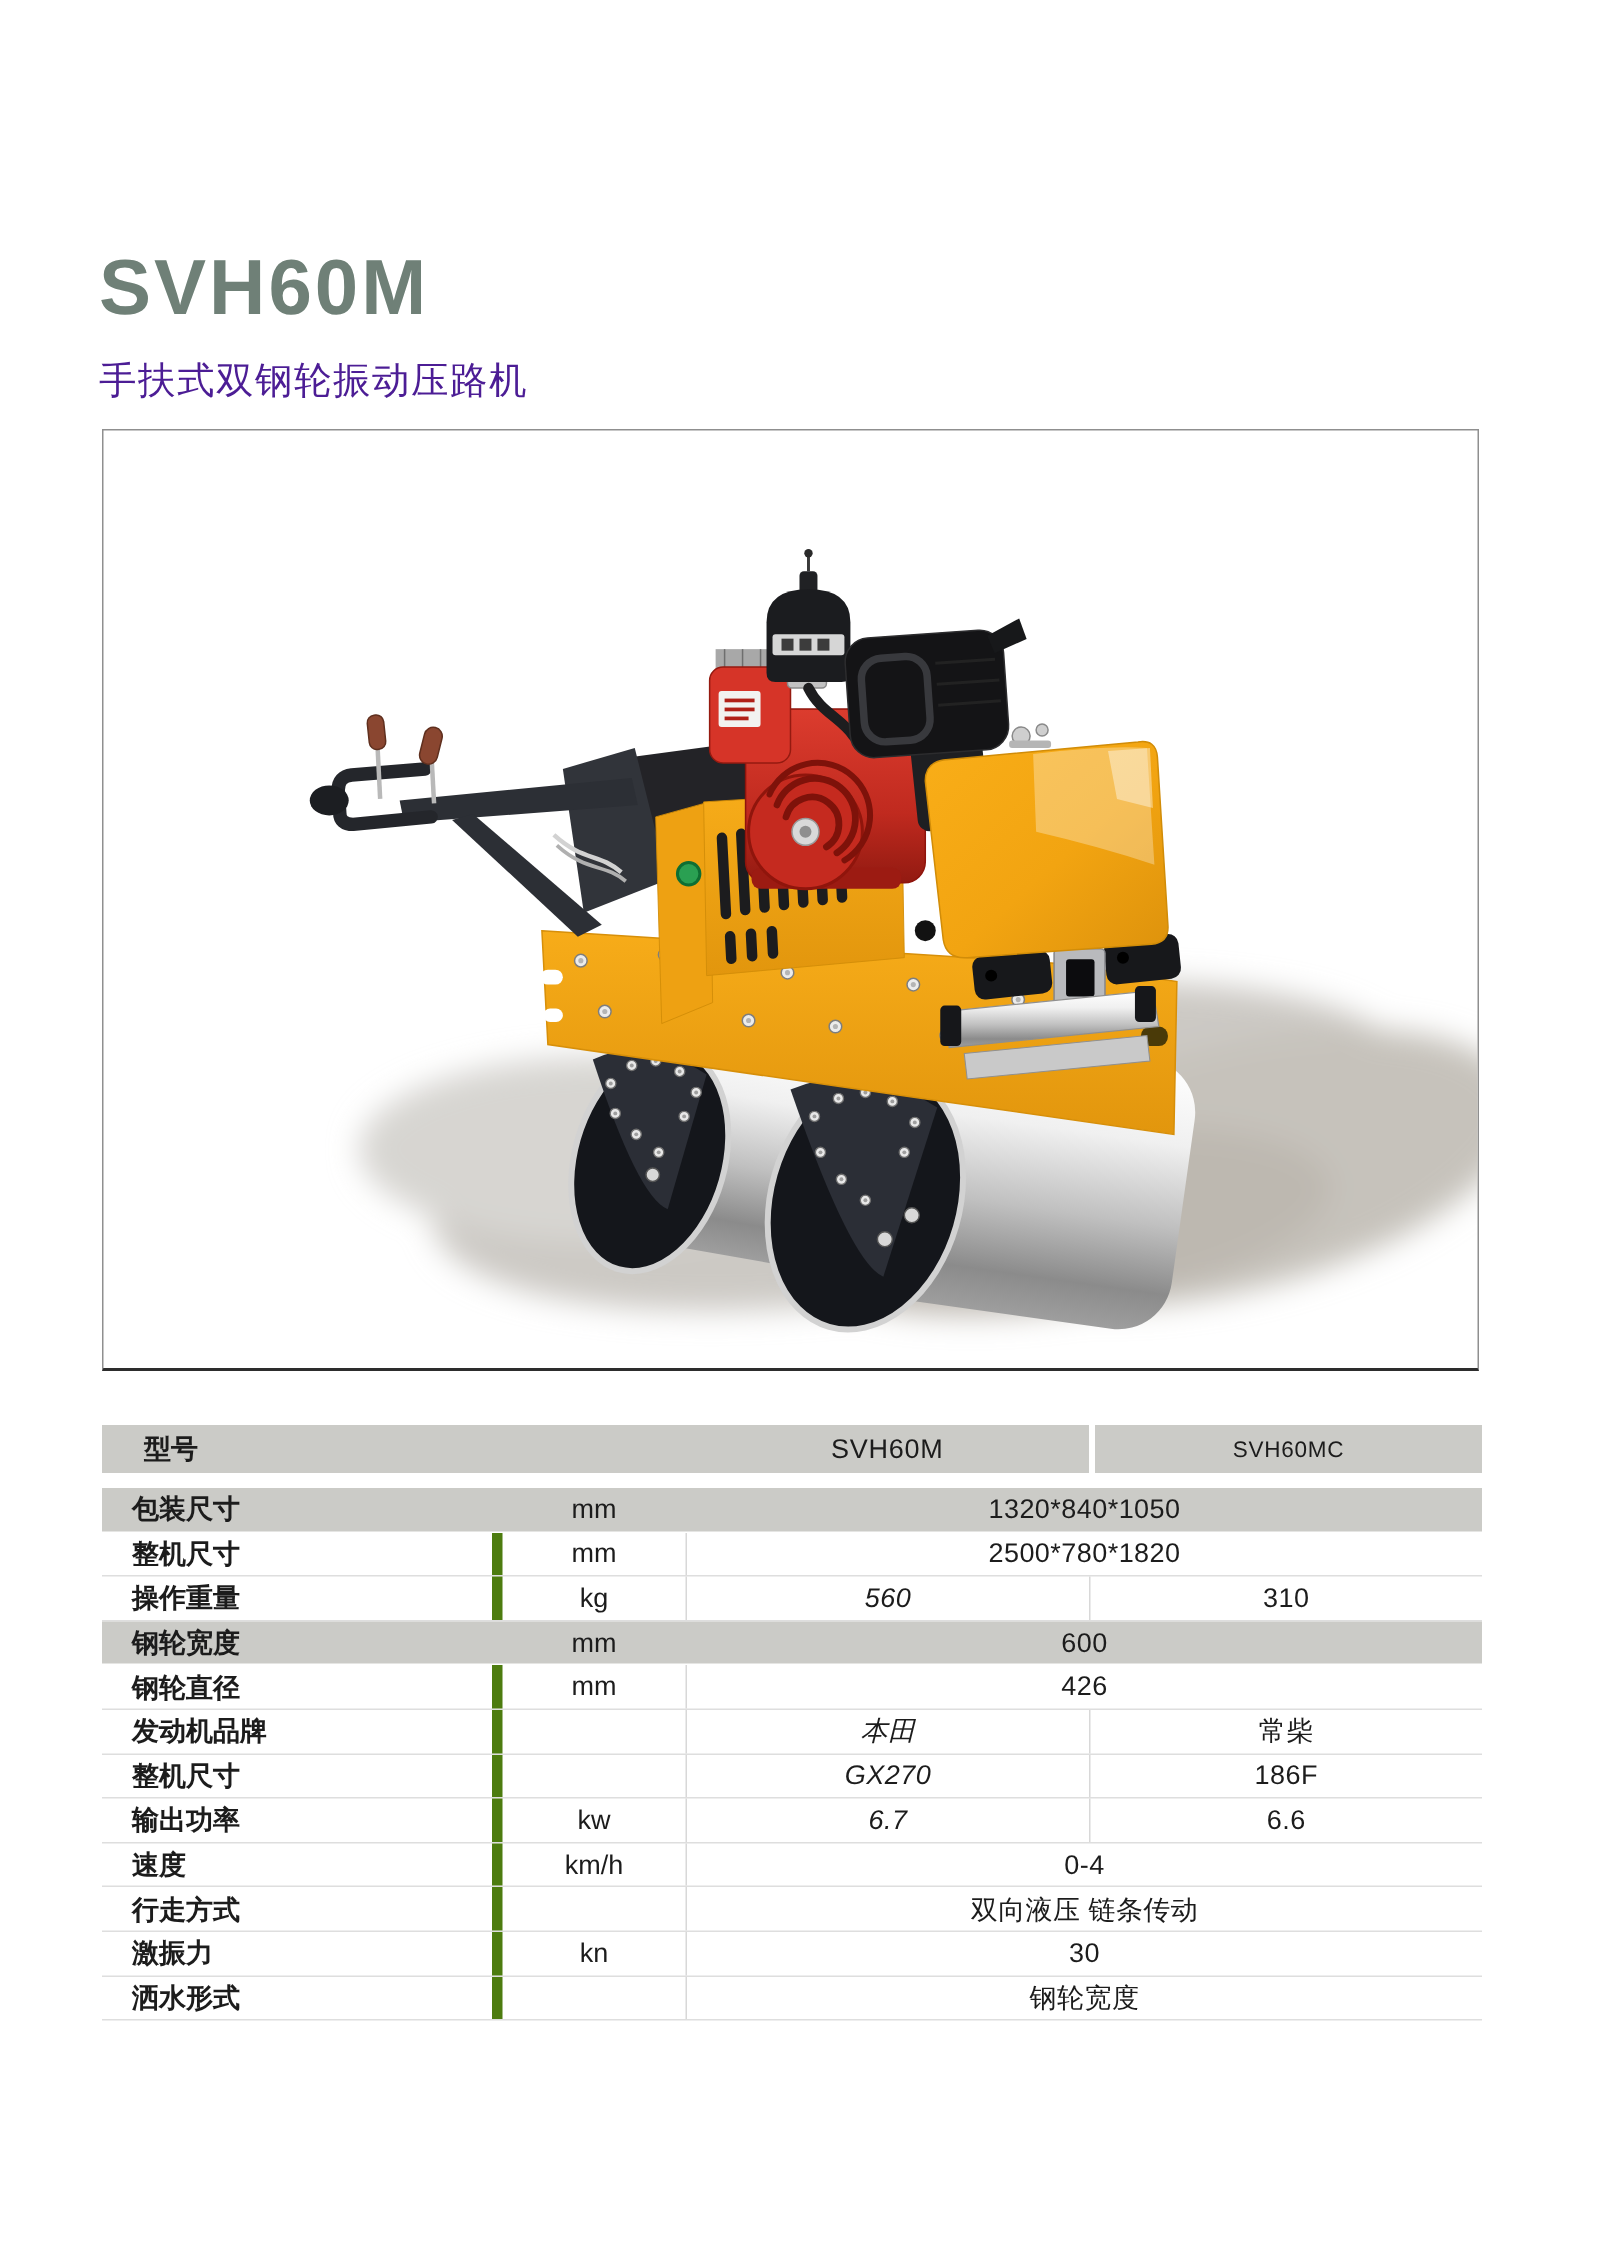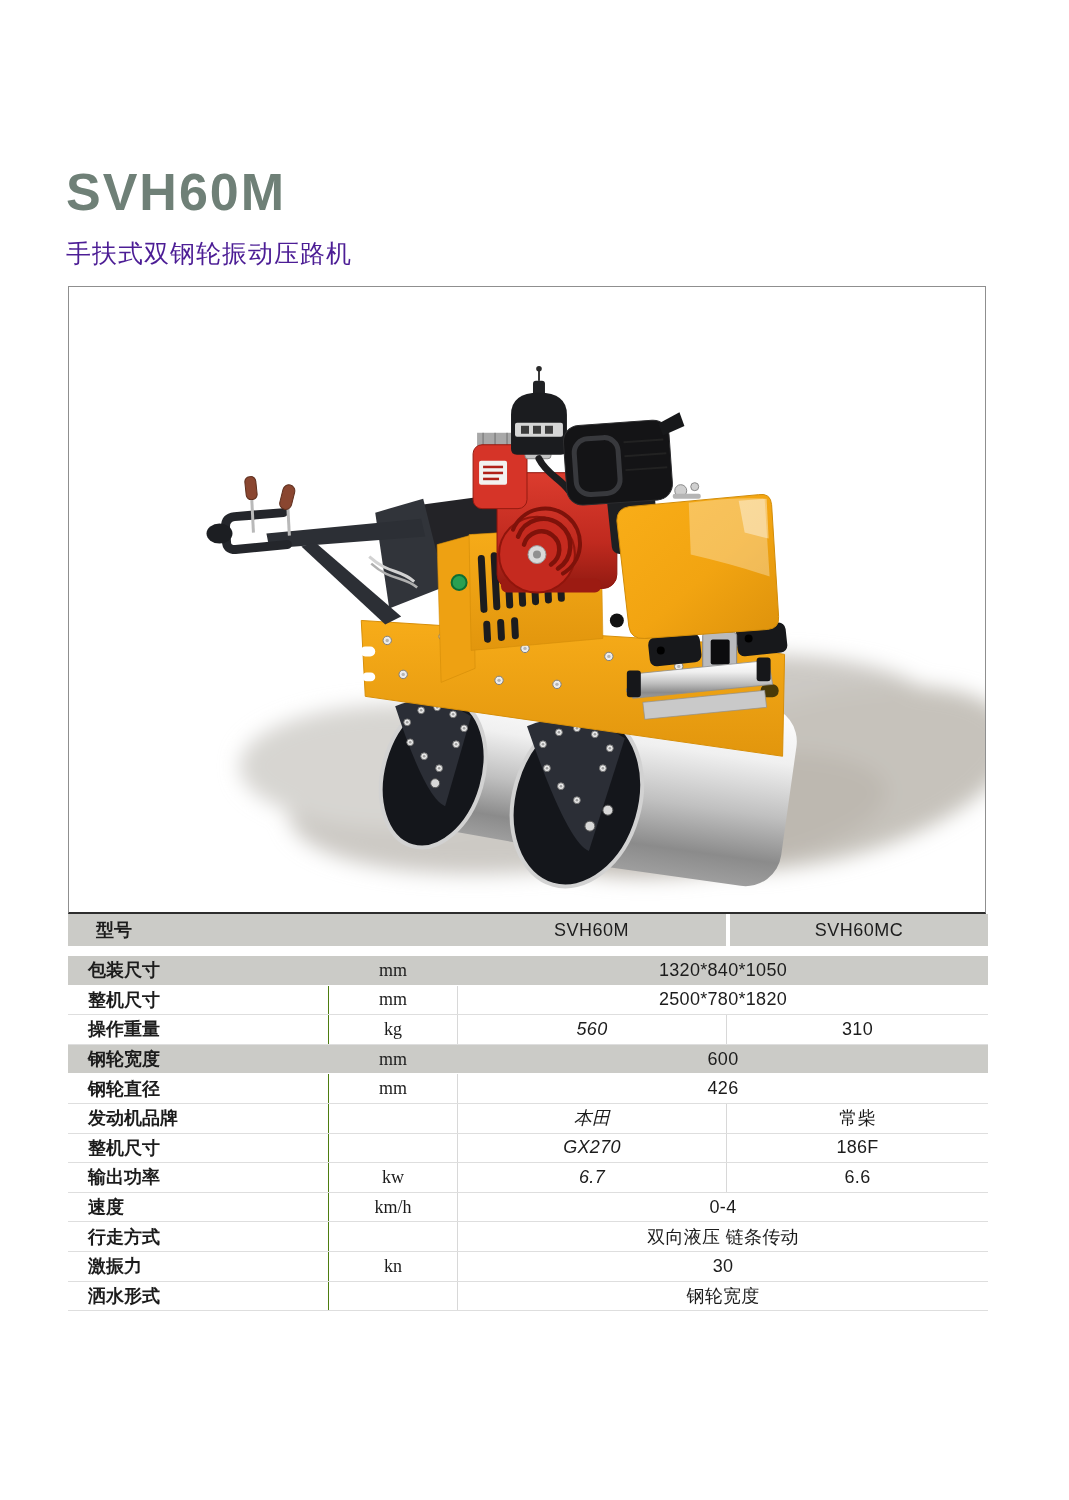--- a/index.html
+++ b/index.html
@@ -6,34 +6,34 @@
   .page{position:relative;width:1059px;height:1500px;background:#fff;overflow:hidden;
         font-family:"Liberation Sans","DejaVu Sans",sans-serif;color:#1c1c1c;border-radius:27px;}
   .title{position:absolute;left:66px;top:162px;margin:0;font-size:52px;font-weight:700;
          letter-spacing:2px;color:#6f8077;}
   .subtitle{position:absolute;left:66px;top:237px;margin:0;font-size:25px;font-weight:400;
             letter-spacing:1px;color:#4c1d95;}
   .image-box{position:absolute;left:68px;top:286px;width:918px;height:628px;box-sizing:border-box;
              background:#fff;border:1px solid #8f8f8f;border-bottom:2px solid #2d2d2d;}
   .image-box svg{display:block;width:100%;height:100%;}
   
-  .spec{position:absolute;left:68px;top:914px;width:920px;height:398px;}
+  .spec{position:absolute;left:68px;top:950px;width:920px;height:398px;}
   .thead{display:flex;height:32px;}
   .thead .block-left{width:658px;background:#cbcbc7;display:flex;align-items:center;}
   .h-label{width:389px;padding-left:28px;box-sizing:border-box;font-weight:700;font-size:18px;}
   .h-m1{width:269px;text-align:center;font-size:18px;letter-spacing:.5px;}
   .h-gap{width:4px;background:#fff;}
   .block-right{flex:1;background:#cbcbc7;display:flex;align-items:center;justify-content:center;
-               font-size:18px;letter-spacing:.5px;}
+               font-size:15px;letter-spacing:.5px;}
   .tbody{margin-top:10px;}
   .row{display:flex;height:29.6px;box-sizing:border-box;border-bottom:1px solid #dedede;}
   .row.shaded{background:#cbcbc7;border-bottom:1px solid #ffffff;}
   .c{display:flex;align-items:center;box-sizing:border-box;font-size:18px;}
   .c.label{width:260px;padding-left:20px;font-weight:700;}
-  .c.unit{width:129px;justify-content:center;border-left:1px solid #4d7c0f;font-family:Liberation Serif, serif;}
+  .c.unit{width:129px;justify-content:center;border-left:7px solid #4d7c0f;}
   .c.v1{width:269px;justify-content:center;border-left:1px solid #d8d8d8;letter-spacing:.3px;font-style:italic;}
   .c.v2{flex:1;justify-content:center;border-left:1px solid #d8d8d8;letter-spacing:.3px;}
   .c.vspan{flex:1;justify-content:center;border-left:1px solid #d8d8d8;letter-spacing:.3px;}
   .row.shaded .c{border-left-color:transparent;}
 </style>
 </head>
 <body>
 
 <div class="page">
 

